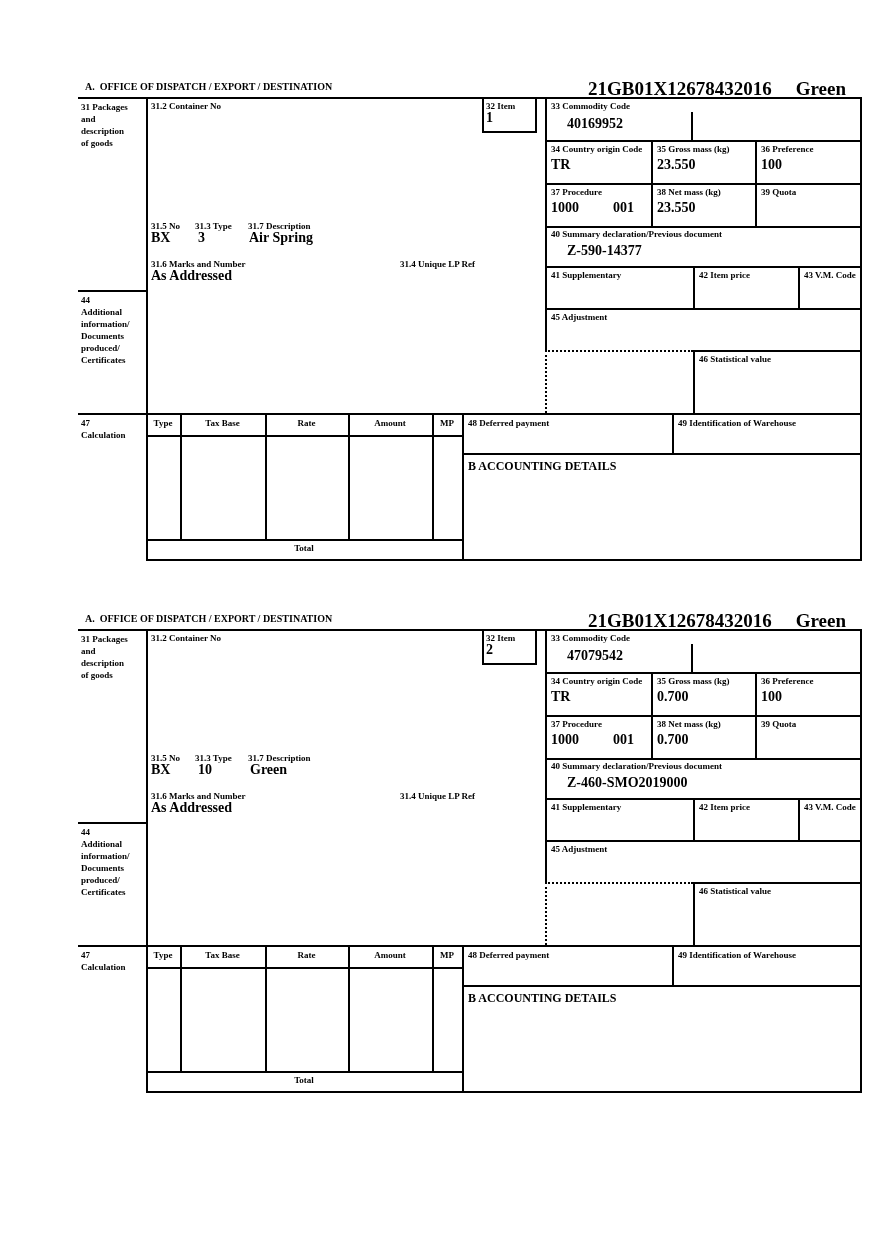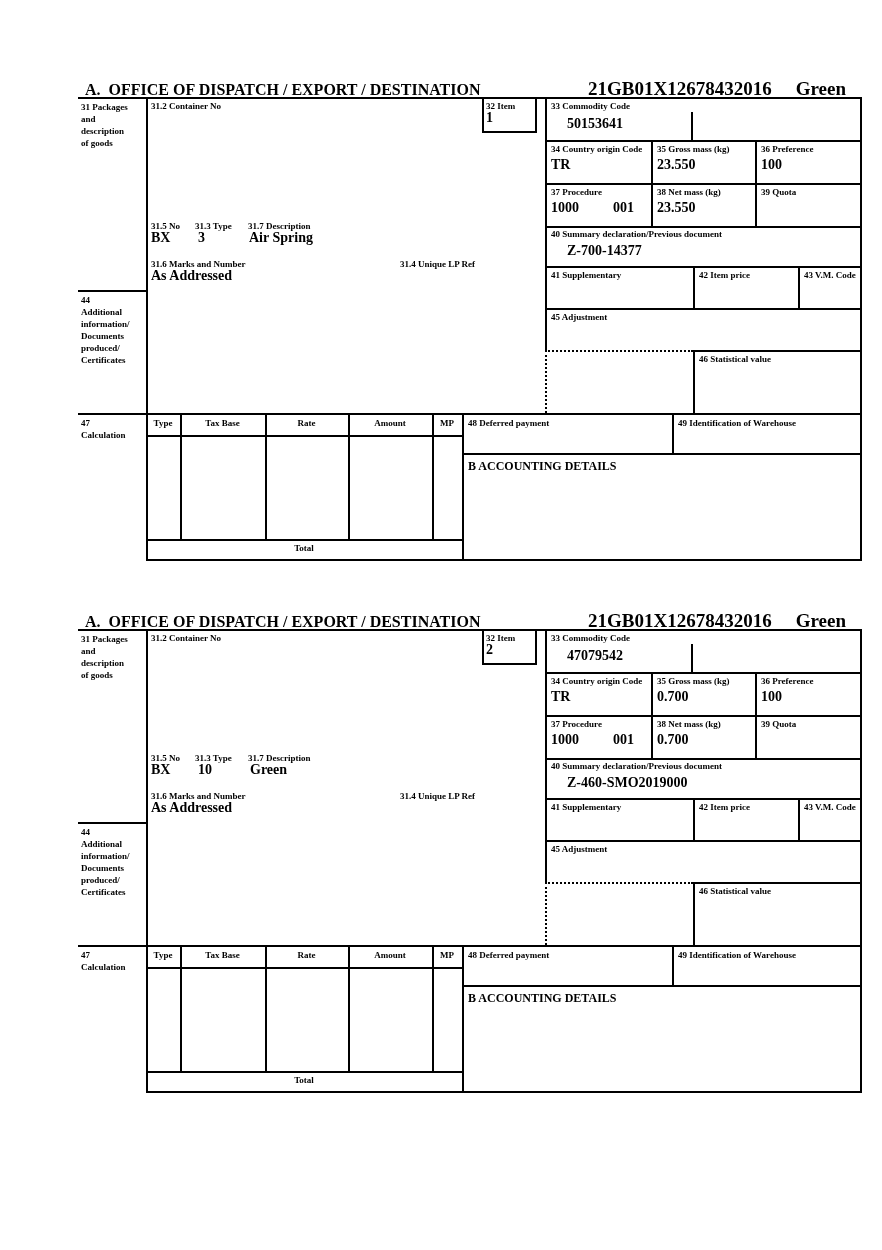--- a/index.html
+++ b/index.html
@@ -1,21 +1,21 @@
 <!DOCTYPE html>
 <html><head>
 <meta charset="utf-8">
 <style>
   html,body{margin:0;padding:0;}
   body{width:882px;height:1250px;position:relative;background:#fff;
        font-family:"Liberation Serif", serif;color:#000;}
   .form{position:absolute;left:78px;width:784px;height:484px;}
   #forms-root .form:nth-child(1){top:77px;}
   #forms-root .form:nth-child(2){top:609px;}
-  .hdr-left{position:absolute;left:7px;top:4px;font-size:16px;font-weight:bold;white-space:pre;}
+  .hdr-left{position:absolute;left:7px;top:4px;font-size:10px;font-weight:bold;white-space:pre;}
   .hdr-ref{position:absolute;left:510px;top:1px;font-size:19px;font-weight:bold;white-space:pre;}
   .hdr-ref .status{margin-left:24px;}
   .tbl{position:absolute;left:0;top:20px;width:784px;height:464px;}
   .hl{position:absolute;height:2px;background:#000;}
   .vl{position:absolute;width:2px;background:#000;}
   .hl.dot{background:none;height:0;border-top:2px dotted #000;}
   .vl.dot{background:none;width:0;border-left:2px dotted #000;}
   .lbl{position:absolute;font-size:9px;font-weight:bold;line-height:10px;white-space:nowrap;}
   .lbl.multi{white-space:pre-line;line-height:12px;}
   .lbl2{position:absolute;font-size:12px;font-weight:bold;white-space:nowrap;}
@@ -88,36 +88,36 @@
       <div class="lbl" style="left:170px;top:124px">31.7 Description</div>
       <div class="val" style="left:73px;top:134px">BX</div>
       <div class="val" style="left:120px;top:134px">3</div>
       <div class="val" style="left:171px;top:134px">Air Spring</div>
       <div class="lbl" style="left:73px;top:162px">31.6 Marks and Number</div>
       <div class="lbl" style="left:322px;top:162px">31.4 Unique LP Ref</div>
       <div class="val" style="left:73px;top:172px">As Addressed</div>
       <div class="val" style="left:322px;top:172px"></div>
 
       <div class="lbl" style="left:473px;top:4px">33 Commodity Code</div>
-      <div class="val" style="left:489px;top:20px">50153641</div>
+      <div class="val" style="left:489px;top:20px">40169952</div>
       <div class="lbl" style="left:473px;top:47px">34 Country origin Code</div>
       <div class="val" style="left:473px;top:61px">TR</div>
       <div class="lbl" style="left:579px;top:47px">35 Gross mass (kg)</div>
       <div class="val" style="left:579px;top:61px">23.550</div>
       <div class="lbl" style="left:683px;top:47px">36 Preference</div>
       <div class="val" style="left:683px;top:61px">100</div>
       <div class="lbl" style="left:473px;top:90px">37 Procedure</div>
       <div class="val" style="left:473px;top:104px">1000</div>
       <div class="val" style="left:535px;top:104px">001</div>
       <div class="lbl" style="left:579px;top:90px">38 Net mass (kg)</div>
       <div class="val" style="left:579px;top:104px">23.550</div>
       <div class="lbl" style="left:683px;top:90px">39 Quota</div>
       <div class="val" style="left:683px;top:104px"></div>
       <div class="lbl" style="left:473px;top:132px">40 Summary declaration/Previous document</div>
-      <div class="val" style="left:489px;top:147px">Z-700-14377</div>
+      <div class="val" style="left:489px;top:147px">Z-590-14377</div>
       <div class="lbl" style="left:473px;top:173px">41 Supplementary</div>
       <div class="lbl" style="left:621px;top:173px">42 Item price</div>
       <div class="lbl" style="left:726px;top:173px">43 V.M. Code</div>
       <div class="lbl" style="left:473px;top:215px">45 Adjustment</div>
       <div class="lbl" style="left:621px;top:257px">46 Statistical value</div>
 
       <div class="th" style="left:68px;top:321px;width:34px">Type</div>
       <div class="th" style="left:102px;top:321px;width:85px">Tax Base</div>
       <div class="th" style="left:187px;top:321px;width:83px">Rate</div>
       <div class="th" style="left:270px;top:321px;width:84px">Amount</div>

